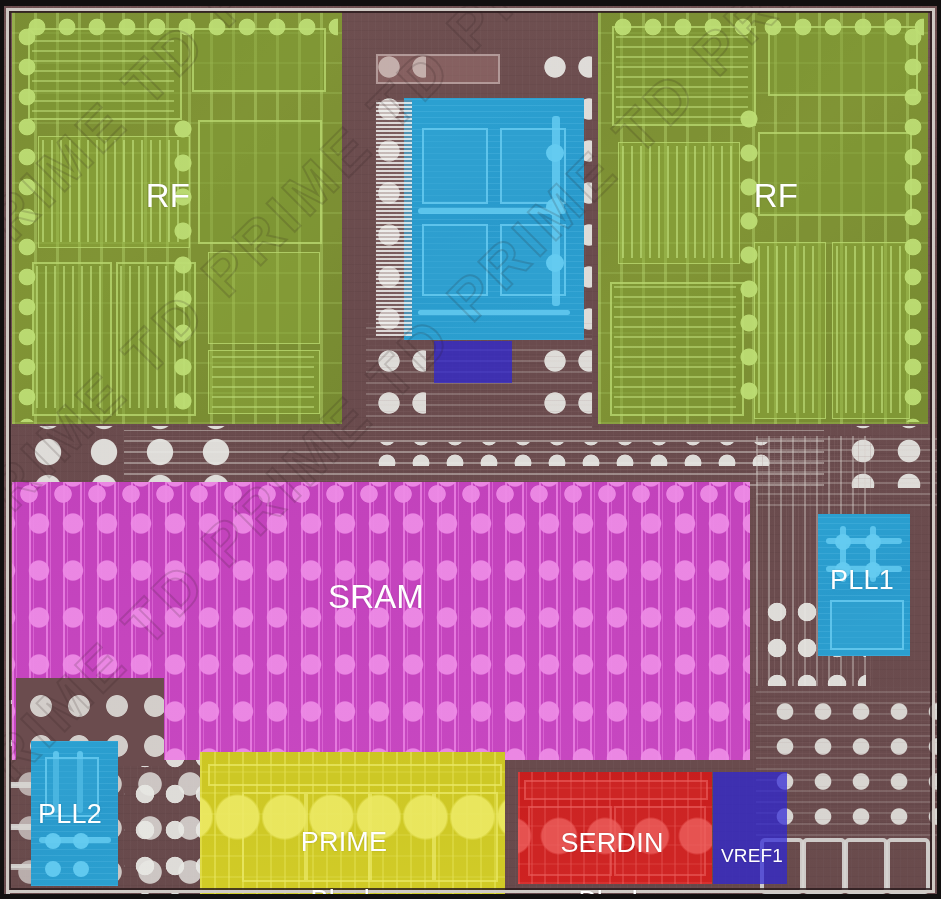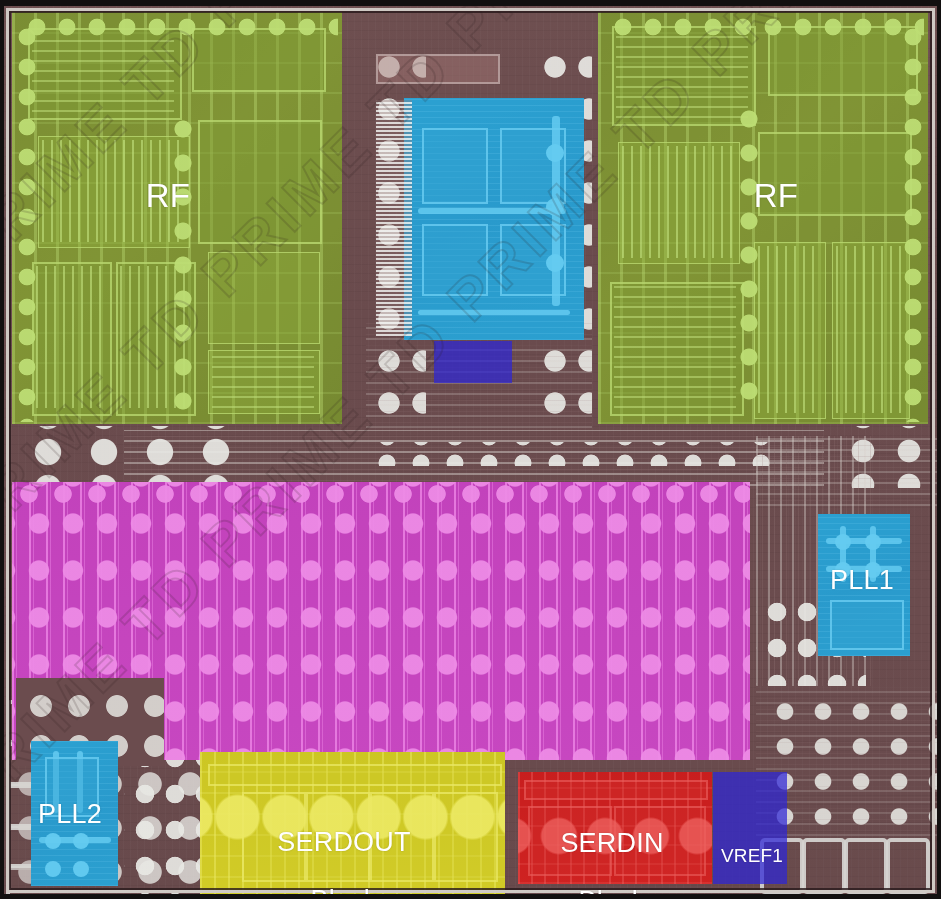--- a/index.html
+++ b/index.html
@@ -422,26 +422,27 @@
       <div class="wm-row" style="left:-140px;top:580px;">TD PRIME  TD PRIME  TD PRIME  TD PRIME  TD PRIME  TD PRIME</div>
       <div class="wm-row" style="left:-140px;top:850px;">TD PRIME  TD PRIME  TD PRIME  TD PRIME  TD PRIME  TD PRIME</div>
 
     </div>
 
     <div class="sealring"></div>
   </div>
 
   <div class="lbl" id="lbl-rf-left" style="font-size: 33px; left: -32px; top: 177.54px; width: 400px; transform: none;">RF</div>
   <div class="lbl" id="lbl-rf-right" style="font-size: 33px; left: 576px; top: 177.54px; width: 400px; transform: none;">RF</div>
+  <div class="lbl" id="lbl-sram" style="font-size: 33px; left: 176px; top: 578.54px; width: 400px; transform: none;">SRAM</div>
   <div class="lbl" id="lbl-pll1" style="font-size: 27px; left: 662px; top: 566.26px; width: 400px; transform: none;">PLL1</div>
   <div class="lbl" id="lbl-pll2" style="font-size: 27px; left: -130px; top: 800.26px; width: 400px; transform: none;">PLL2</div>
   <div class="lbl" id="lbl-vref1" style="font-size: 19px; left: 552px; top: 846.22px; width: 400px; transform: none;">VREF1</div>
 
   <div class="lbl" id="lbl-serdin" style="font-size: 27px; left: 144px; top: 798.76px; width: 400px; transform: none;">
-    <span>SERDOUT</span><br>
+    <span>PRIME</span><br>
     <span>Block</span>
   </div>
   <div class="lbl" id="lbl-serdout" style="font-size: 27px; left: 412px; top: 799.76px; width: 400px; transform: none;">
     <span>SERDIN</span><br>
     <span>Block</span>
   </div>
 
   <div class="frame-t"></div>
   <div class="frame-b"></div>
   <div class="frame-l"></div>

